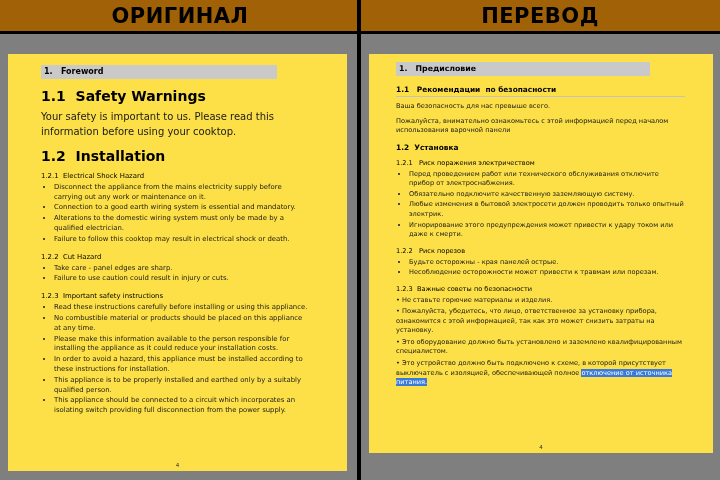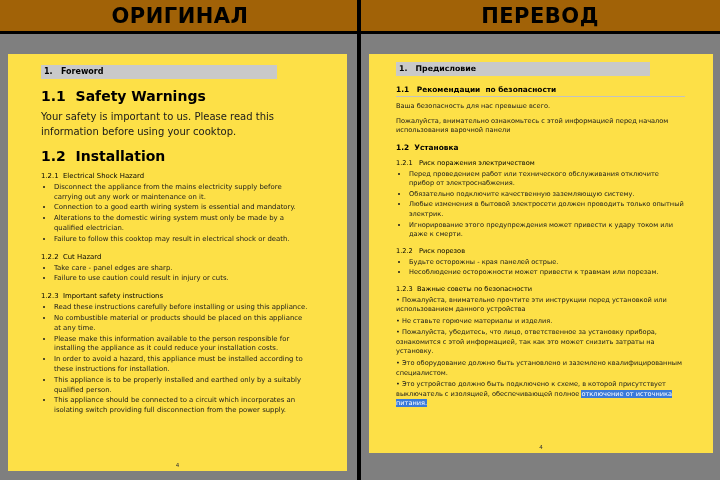--- a/index.html
+++ b/index.html
@@ -124,21 +124,20 @@
         <li>Игнорирование этого предупреждения может привести к удару током или даже к смерти.</li>
       </ul>
 
       <div class="h3">1.2.2   Риск порезов</div>
       <ul class="bullets">
         <li>Будьте осторожны - края панелей острые.</li>
         <li>Несоблюдение осторожности может привести к травмам или порезам.</li>
       </ul>
 
       <div class="h3">1.2.3  Важные советы по безопасности</div>
-      <p class="flat-bullet">• Пожалуйста, внимательно прочтите эти инструкции перед установкой или использованием данного устройства</p>
       <p class="flat-bullet">• Не ставьте горючие материалы и изделия.</p>
       <p class="flat-bullet">• Пожалуйста, убедитесь, что лицо, ответственное за установку прибора, ознакомится с этой информацией, так как это может снизить затраты на установку.</p>
       <p class="flat-bullet">• Это оборудование должно быть установлено и заземлено квалифицированным специалистом.</p>
       <p class="flat-bullet"><span>• Это устройство должно быть подключено к схеме, в которой присутствует выключатель с изоляцией, обеспечивающей полное </span><span class="sel-highlight">отключение от источника питания.</span></p>
 
       <div class="page-num">4</div>
     </div>
   </div>
 
 </div>

